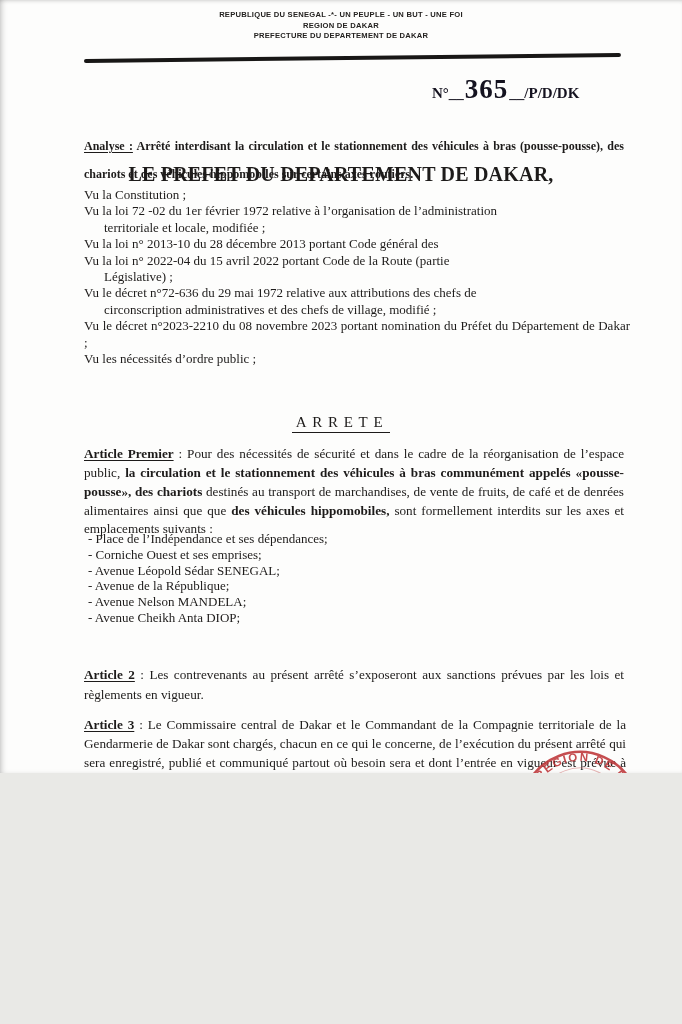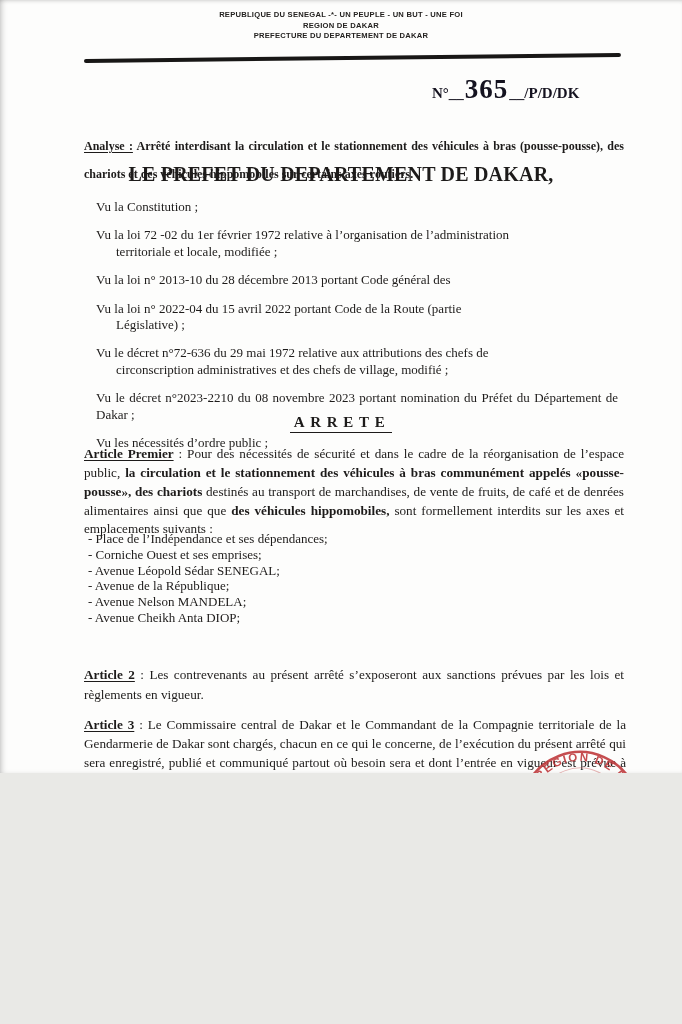--- a/index.html
+++ b/index.html
@@ -22,26 +22,26 @@
     font-weight:bold;color:#14121f;}
   .refline .small{font-size:15px;}
   .refline .num{font-size:27px;letter-spacing:1px;padding:0 1px;}
 
   .analyse{position:absolute;left:84px;top:120px;width:540px;
     font-size:12px;line-height:28px;text-align:justify;font-weight:bold;}
   .doc-title{position:absolute;left:0;right:0;top:163px;text-align:center;
     font-size:20px;font-weight:bold;letter-spacing:.2px;}
 
   .visas{position:absolute;left:84px;top:187px;width:546px;font-size:13px;}
-  .visa{margin:12px;line-height:16.4px;}
+  .visa{margin:0;line-height:16.4px;}
   .visa .cont{padding-left:20px;}
   .visa.justify{text-align:justify;}
 
   .arrete{position:absolute;left:0;right:0;top:413px;text-align:center;}
-  .arrete span{display:inline-block;font-size:15px;font-weight:bold;
+  .arrete span{display:inline-block;font-size:15px;font-weight:normal;
     letter-spacing:.38em;border-bottom:1.6px solid #1d1b1a;padding:0 2px 1px 4px;}
 
   .article{position:absolute;left:84px;width:540px;font-size:13.2px;text-align:justify;}
   .article1{top:432px;line-height:18.8px;}
   .article2{top:652px;line-height:20px;}
   .article3{top:702px;line-height:19px;width:542px;}
 
   .places{position:absolute;left:88px;top:531px;font-size:13px;line-height:15.8px;}
 
   .date-line{position:absolute;left:380px;top:781px;font-size:13.8px;font-weight:bold;z-index:1;}

